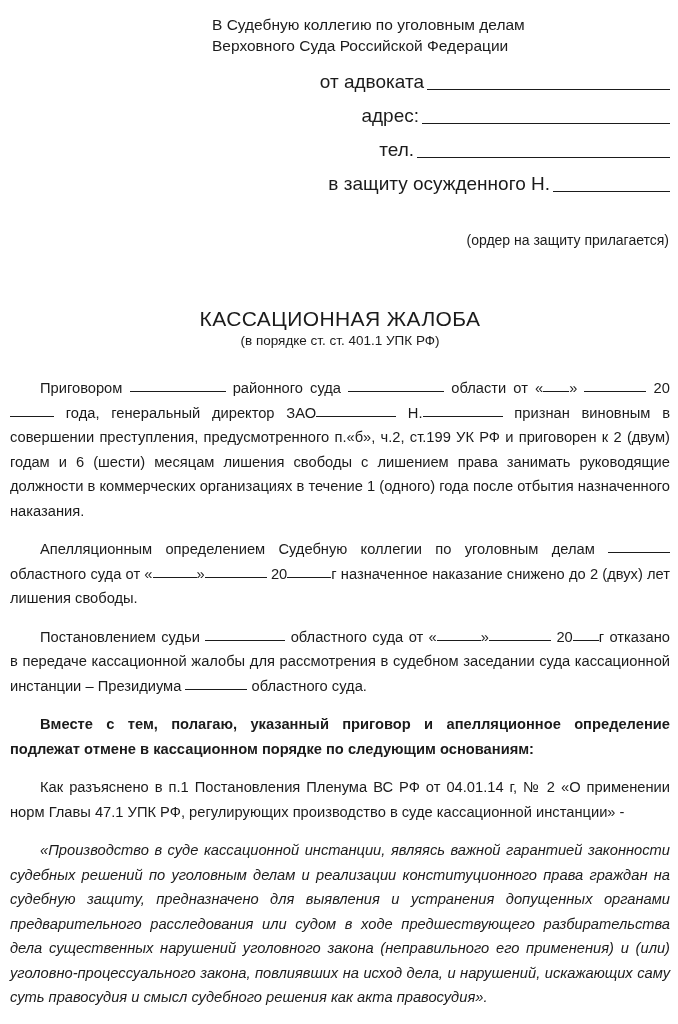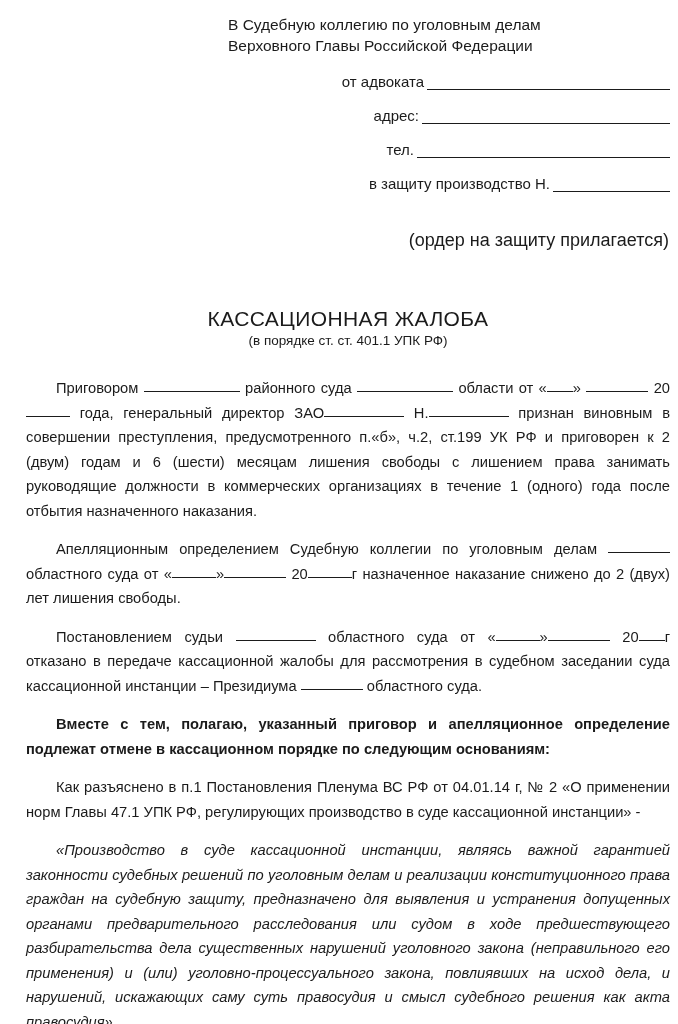--- a/index.html
+++ b/index.html
@@ -14,62 +14,62 @@
     overflow: hidden;
     font-family: "Liberation Sans", "DejaVu Sans", sans-serif;
     color: #1b1b1b;
     -webkit-font-smoothing: antialiased;
   }
   .page {
     position: relative;
     width: 678px;
     height: 1024px;
     box-sizing: border-box;
-    padding: 14px 8px 0 26px;
+    padding: 14px 8px 0 10px;
     background: #ffffff;
   }
 
   
   .addressee {
     margin-left: 202px;
     font-size: 15.5px;
     line-height: 21px;
     white-space: nowrap;
   }
   .addressee .ln { display: block; }
 
   
   .requisites {
     margin-top: 17px;
   }
   .req-row {
     display: flex;
     align-items: flex-end;
     justify-content: flex-end;
-    font-size: 15px;
+    font-size: 19px;
     line-height: 17px;
     margin-bottom: 17px;
   }
   .req-row .lbl {
     white-space: nowrap;
     padding-right: 3px;
   }
   .req-row .fill {
     border-bottom: 1.6px solid #1b1b1b;
     height: 13px;
   }
   .req-row.r-advokat .fill { width: 243px; }
   .req-row.r-adres   .fill { width: 248px; }
   .req-row.r-tel     .fill { width: 253px; }
   .req-row.r-defend  .fill { width: 117px; }
   .req-row.r-defend  { margin-bottom: 1px; }
 
   .order-note {
     text-align: right;
-    font-size: 18px;
+    font-size: 14px;
     line-height: 16px;
     padding-right: 1px;
     margin-top: 40px;
   }
 
   
   .doc-title {
     margin-top: 58px;
     text-align: center;
     font-size: 21px;
@@ -117,42 +117,42 @@
   .u-l   { width: 80px; }
   .u-xl  { width: 96px; }
 </style>
 </head>
 <body>
 
 <div class="page">
 
   <div class="addressee">
     <span class="ln">В Судебную коллегию по уголовным делам</span>
-    <span class="ln">Верховного Главы Российской Федерации</span>
+    <span class="ln">Верховного Суда Российской Федерации</span>
   </div>
 
   <div class="requisites">
 
     <div class="req-row r-advokat">
       <span class="lbl">от адвоката</span>
       <span class="fill"></span>
     </div>
 
     <div class="req-row r-adres">
       <span class="lbl">адрес:</span>
       <span class="fill"></span>
     </div>
 
     <div class="req-row r-tel">
       <span class="lbl">тел.</span>
       <span class="fill"></span>
     </div>
 
     <div class="req-row r-defend">
-      <span class="lbl">в защиту производство Н.</span>
+      <span class="lbl">в защиту осужденного Н.</span>
       <span class="fill"></span>
     </div>
 
     <div class="order-note">(ордер на защиту прилагается)</div>
   </div>
 
   <div class="doc-title">КАССАЦИОННАЯ ЖАЛОБА</div>
   <div class="doc-subtitle">(в порядке ст. ст. 401.1 УПК РФ)</div>
 
   <div class="body">

